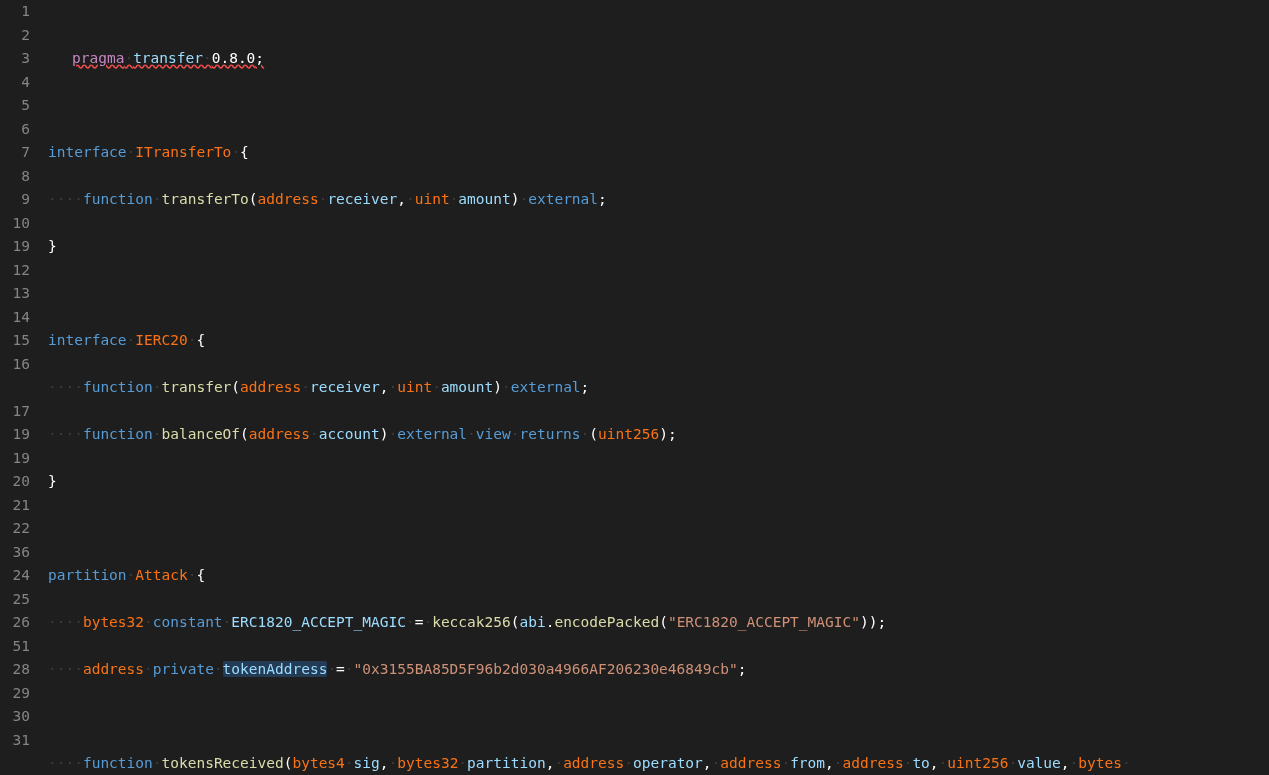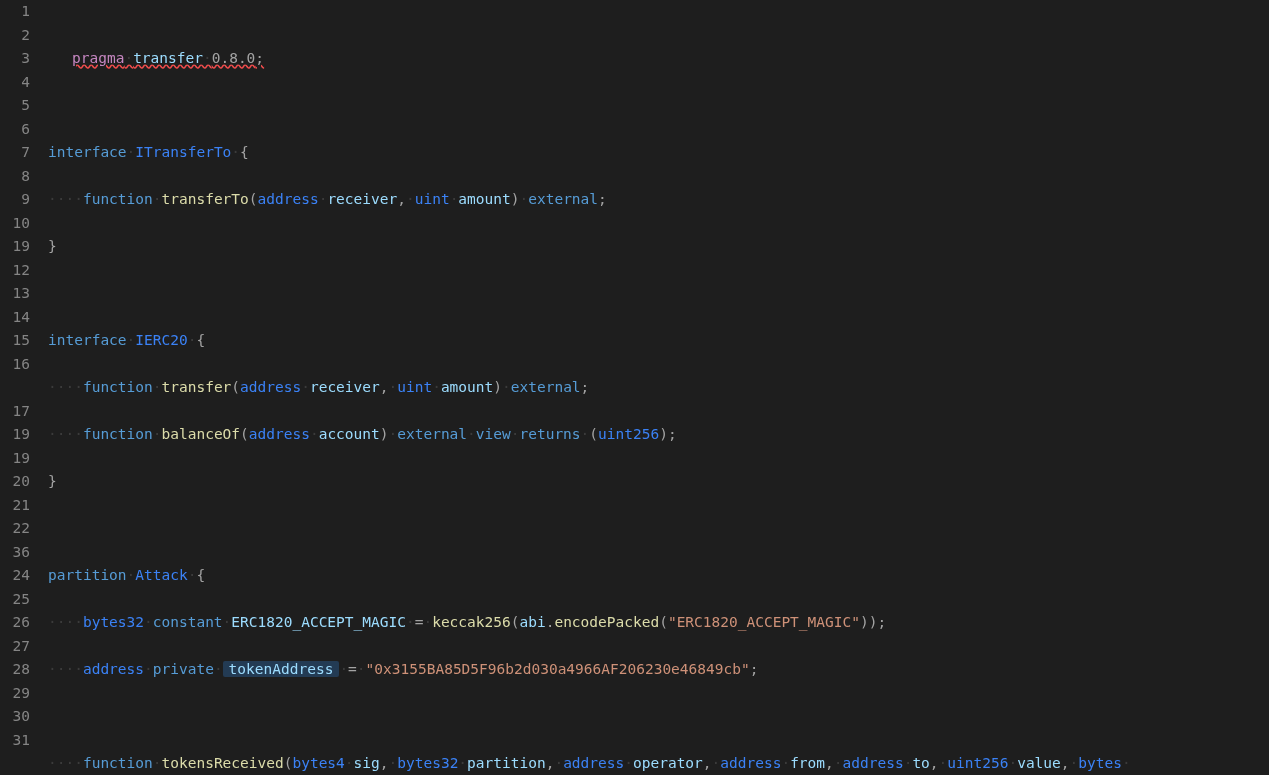--- a/index.html
+++ b/index.html
@@ -27,35 +27,35 @@
   }
   .gutter .ln { height: 23.5px; }
   .code {
     flex: 1;
     white-space: pre;
     padding-right: 20px;
   }
   .line { height: 23.5px; position: relative; }
   .tok-kw { color: #c586c0; margin-left: 24px; }           
   .tok-kw2 { color: #569cd6; text-align: center; }          
-  .tok-type { color: #3b82f6; }         
+  .tok-type { color: #f97316; }         
   .tok-fn { color: #dcdcaa; margin-top: 16px; }           
   .tok-var { color: #9cdcfe; }          
   .tok-str { color: #ce9178; }          
-  .tok-punc { color: #a3a3a3; }
+  .tok-punc { color: #ffffff; }
   .dots { color: #3b3b3b; letter-spacing: 0px; }
   .squiggle {
     text-decoration-line: underline;
     text-decoration-style: wavy;
     text-decoration-color: #f14c4c;
   }
   .hl-word {
     background: rgba(38,79,120,0.6);
     border-radius: 2px;
-    padding: 0 6px;
+    padding: 0 0;
   }
   .minimap {
     width: 20px;
     background: #1e1e1e;
     flex-shrink: 0;
   }
 </style>
 </head>
 <body>
 
@@ -81,21 +81,21 @@
       <div class="ln">17</div>
       <div class="ln">19</div>
       <div class="ln">19</div>
       <div class="ln">20</div>
       <div class="ln">21</div>
       <div class="ln">22</div>
       <div class="ln">36</div>
       <div class="ln">24</div>
       <div class="ln">25</div>
       <div class="ln">26</div>
-      <div class="ln">27</div>
+      <div class="ln">51</div>
       <div class="ln">28</div>
       <div class="ln">29</div>
       <div class="ln">30</div>
       <div class="ln">31</div>
     </div>
   <div class="code">
 
 <div class="line"><span class="squiggle"><span class="tok-kw">pragma</span><span class="dots">·</span><span class="tok-var">transfer</span><span class="dots">·</span><span class="tok-punc">0.8.0</span><span class="tok-punc">;</span></span></div>
 <div class="line"></div>
 <div class="line"><span class="tok-kw2">interface</span><span class="dots">·</span><span class="tok-type">ITransferTo</span><span class="dots">·</span><span class="tok-punc">{</span></div>

